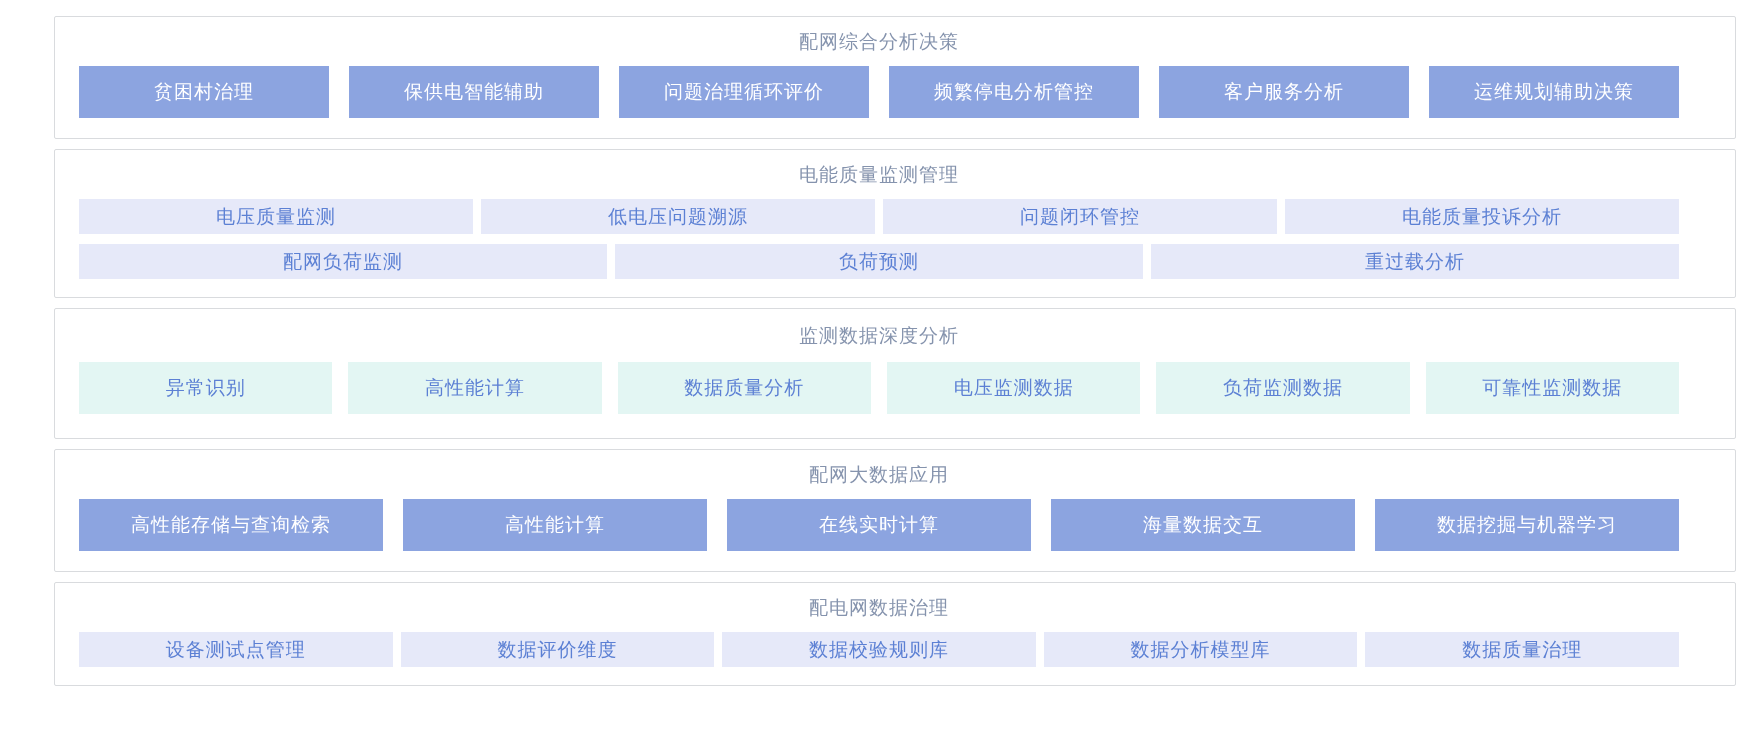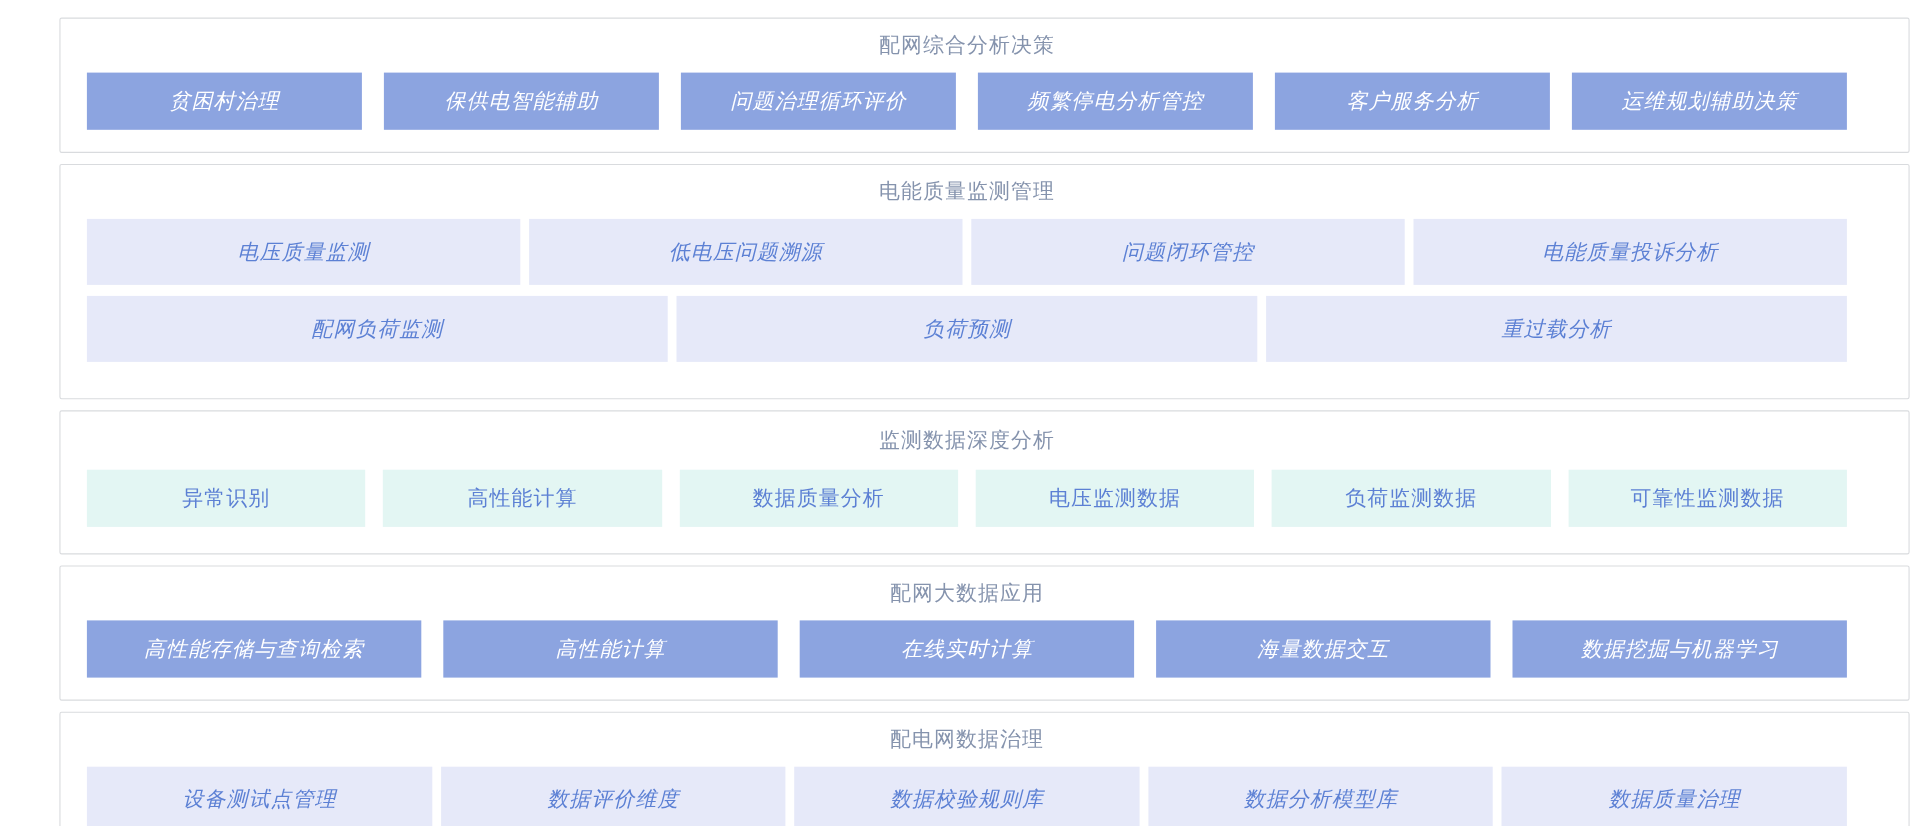--- a/index.html
+++ b/index.html
@@ -42,26 +42,26 @@
     border:none;
     font-family:inherit;
     font-size:19px;
     letter-spacing:1px;
     cursor:pointer;
     white-space:nowrap;
     display:flex;align-items:center;justify-content:center;
   }
   
   .panel.solid .btn-row{gap:20px;}
-  .panel.solid .tile{background:var(--solid-bg);color:var(--solid-text);font-style:italic;}
+  .panel.solid .tile{background:var(--solid-bg);color:var(--solid-text);}
   
   .panel.lavender .btn-row{gap:8px;}
-  .panel.lavender .tile{background:var(--lavender-bg);color:var(--light-text);height:60px;font-style:italic;}
+  .panel.lavender .tile{background:var(--lavender-bg);color:var(--light-text);height:35px;}
   .panel.lavender .rows{gap:10px;}
-  .panel.lavender{padding-bottom:33px;}
+  .panel.lavender{padding-bottom:18px;}
   
   .panel.mint .btn-row{gap:16px;}
   .panel.mint .tile{background:var(--mint-bg);color:var(--light-text);}
   .panel.mint{padding-top:12px;padding-bottom:24px;}
   .panel.mint .panel-title{margin-bottom:12px;}
 </style>
 </head>
 <body>
 
 <main class="stack">

